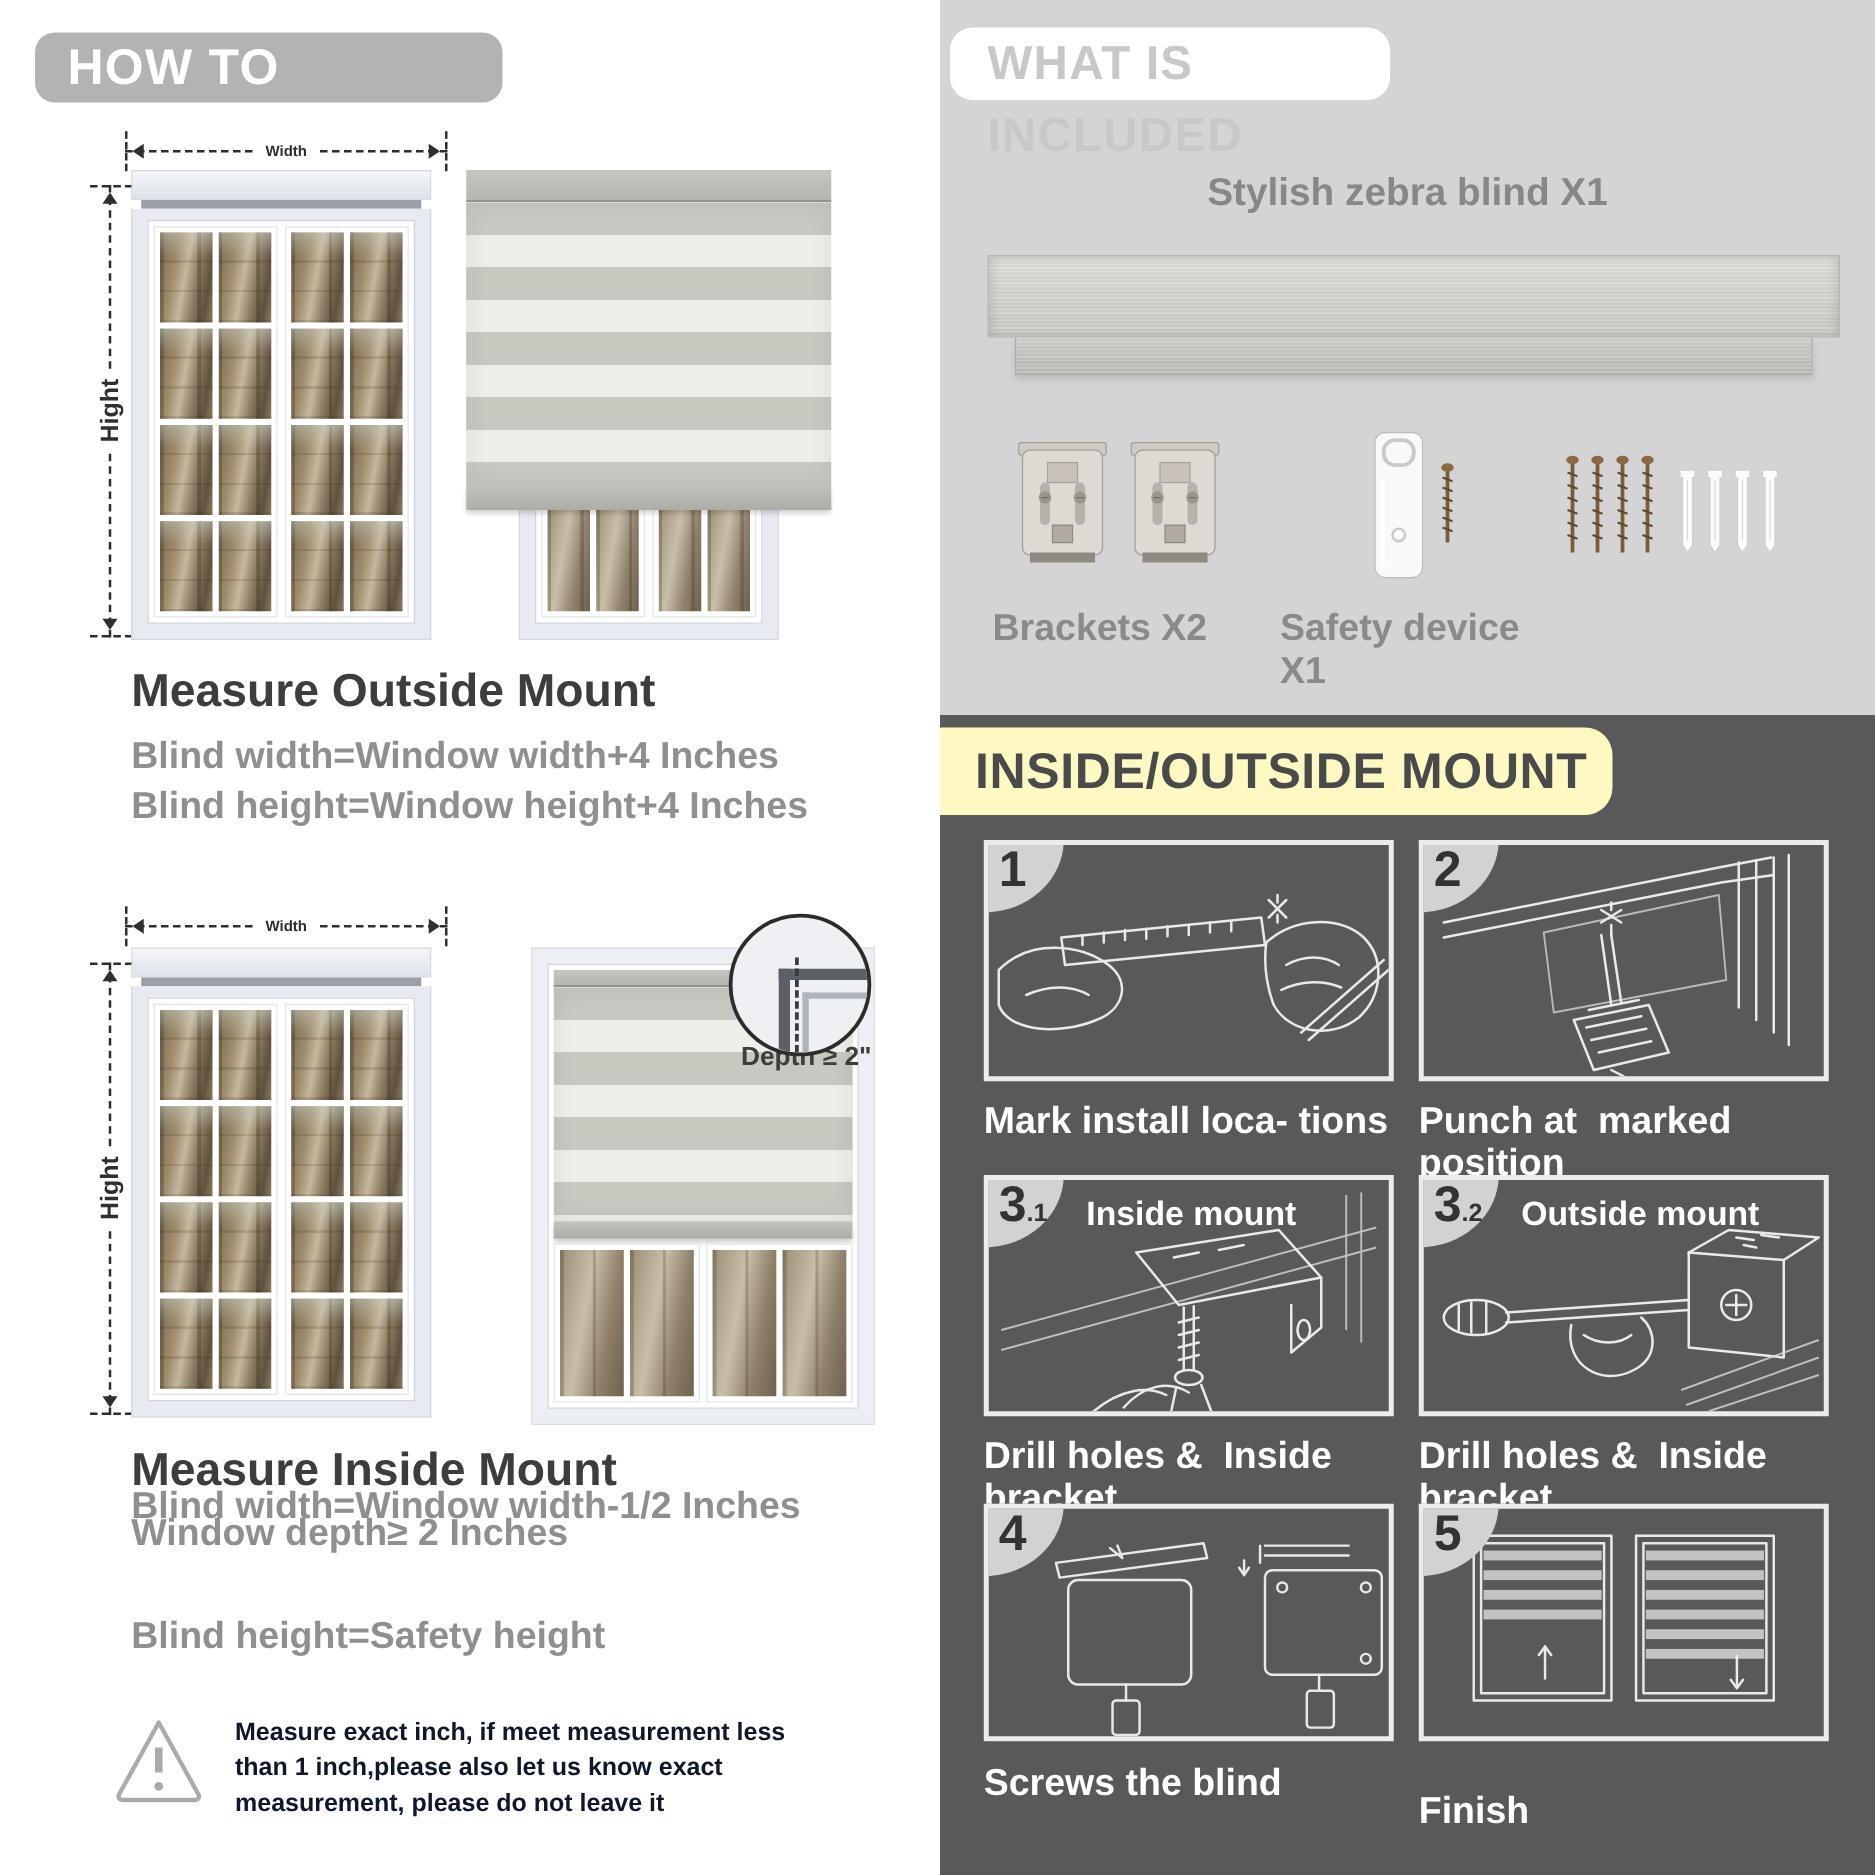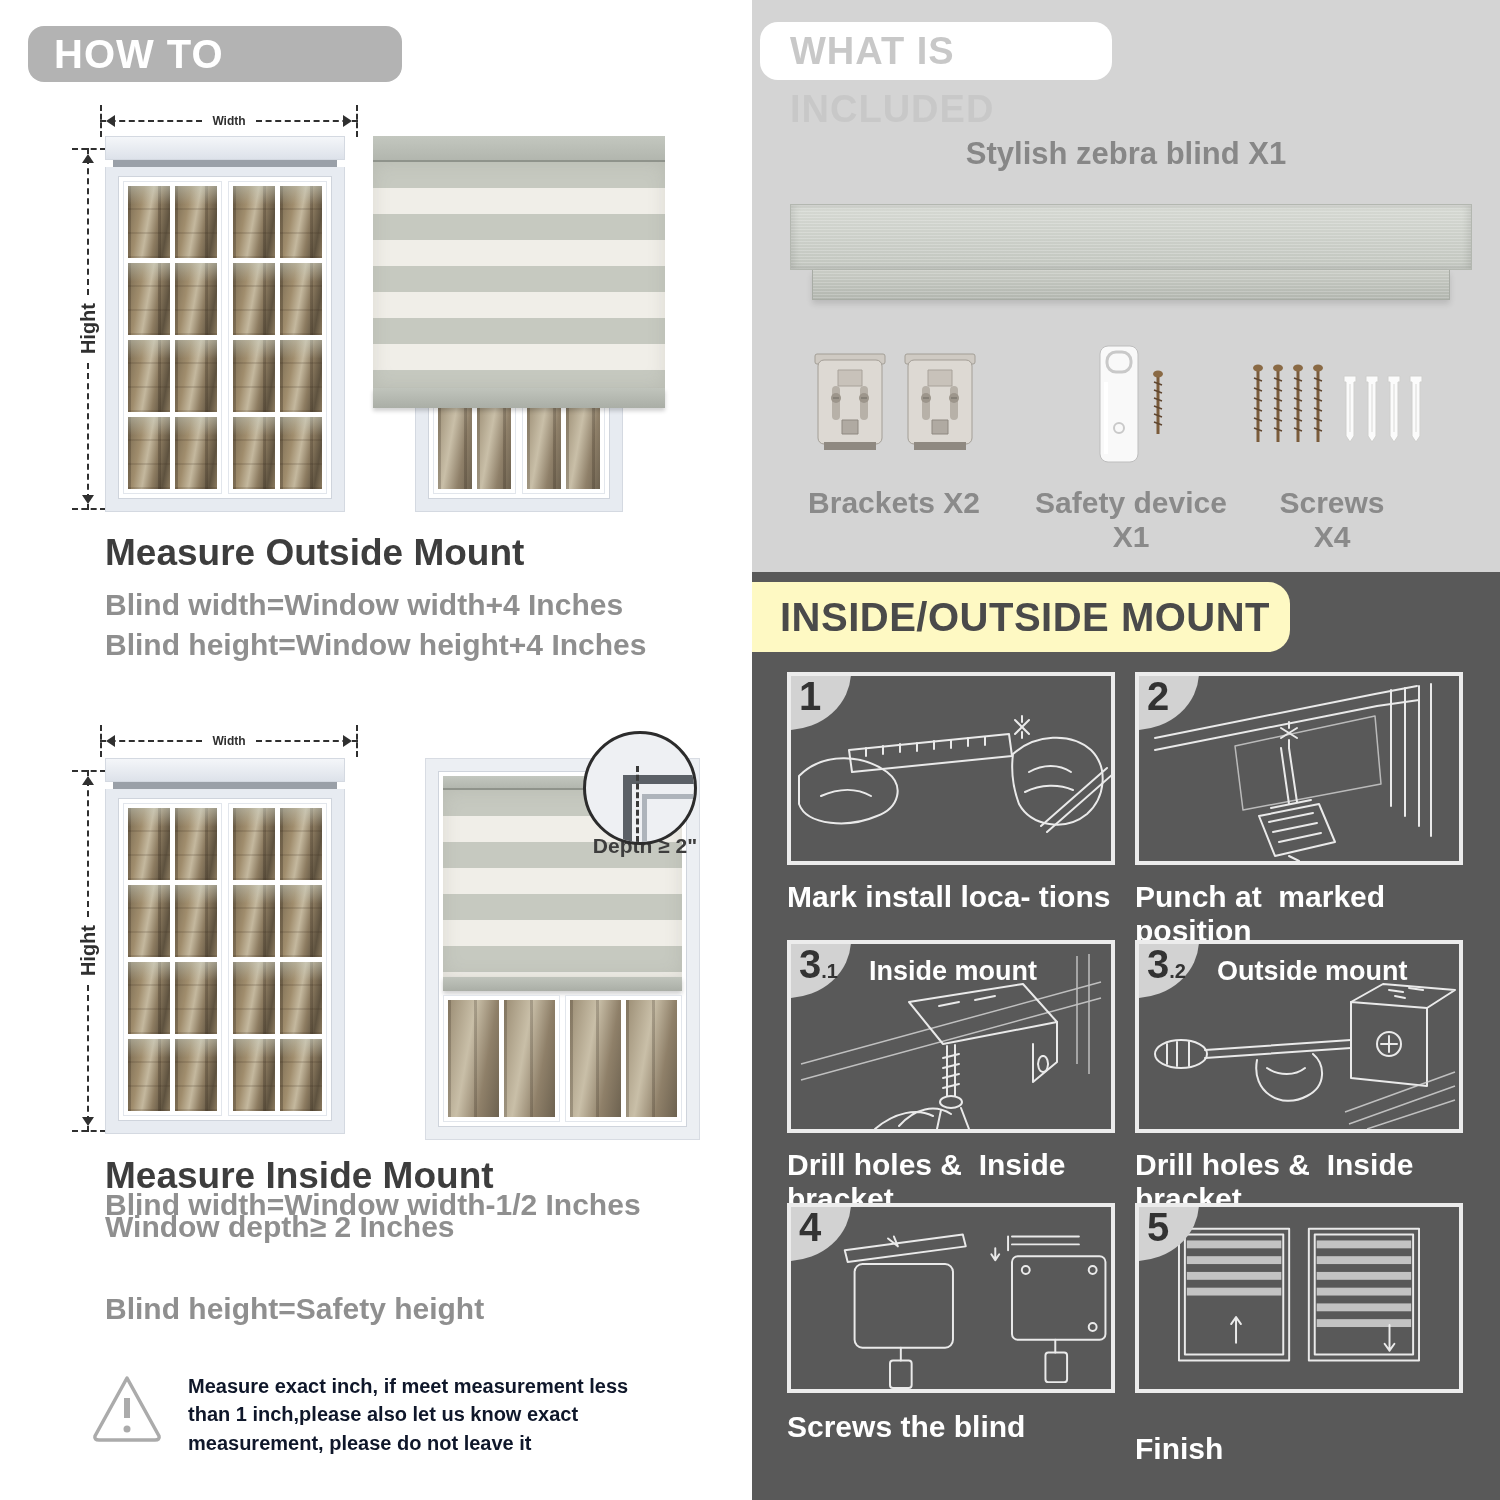--- a/index.html
+++ b/index.html
@@ -88,21 +88,21 @@
     color:#878787;font-size:31px;font-weight:700;}
   .headrail{position:absolute;left:38px;top:204px;width:682px;}
   .hr-bar1{height:66px;background:
      repeating-linear-gradient(180deg, rgba(255,255,255,.22) 0 1px, rgba(0,0,0,0) 1px 3px),
      linear-gradient(#d6d9d3,#c2c6bf);
      border:1px solid #b3b7b0;box-shadow:inset -4px 0 6px rgba(0,0,0,.08), inset 4px 0 6px rgba(0,0,0,.08);}
   .hr-bar2{height:30px;margin:0 22px;background:
      repeating-linear-gradient(180deg, rgba(255,255,255,.2) 0 1px, rgba(0,0,0,0) 1px 3px),
      linear-gradient(#c9ccc5,#b2b6af);
      border:1px solid #a8aca5;border-top:none;box-shadow:0 4px 6px rgba(0,0,0,.12);}
-  .comp-label{position:absolute;top:486px;text-align:center;color:#8a8a8a;
+  .comp-label{position:absolute;top:486px;text-align:left;color:#8a8a8a;
     font-size:30px;font-weight:700;}
 
   
   .right-dark{position:absolute;left:752px;top:572px;width:748px;height:928px;background:#595959;}
   .io-header{position:absolute;left:0;top:10px;width:538px;height:70px;background:#fef9c3;
     border-radius:0 22px 22px 0;color:#4a4a4a;font-size:40px;font-weight:700;line-height:70px;
     padding-left:28px;letter-spacing:.5px;}
   .step-panel{position:absolute;width:328px;height:193px;border:4px solid #ececec;background:#595959;
     overflow:hidden;}
   .step-badge{position:absolute;left:-4px;top:-4px;width:64px;height:58px;background:#d2d2d2;
@@ -364,21 +364,20 @@
           <line x1="102" y1="26" x2="102" y2="74"></line>
             <line x1="124" y1="26" x2="124" y2="74"></line>
           <line x1="146" y1="26" x2="146" y2="74"></line>
             <line x1="168" y1="26" x2="168" y2="74"></line>
         </g>
       </svg>
     </div>
 
     <div class="comp-label" style="left:42px;width:200px;">Brackets X2</div>
     <div class="comp-label" style="left:272px;width:214px;">Safety device X1</div>
-    <div class="comp-label" style="left:510px;width:140px;">Screws X4</div>
   </div>
 
   <div class="right-dark">
     <div class="io-header">INSIDE/OUTSIDE MOUNT</div>
 
     <div class="step-panel" style="left:35px;top:100px;">
       <div class="step-badge"><span>1</span><span class="sub"></span></div>
       <svg class="step-art" viewBox="0 0 320 185">
         <g class="art">
           <path d="M58,74 L218,58 L221,80 L61,96 Z"></path>

